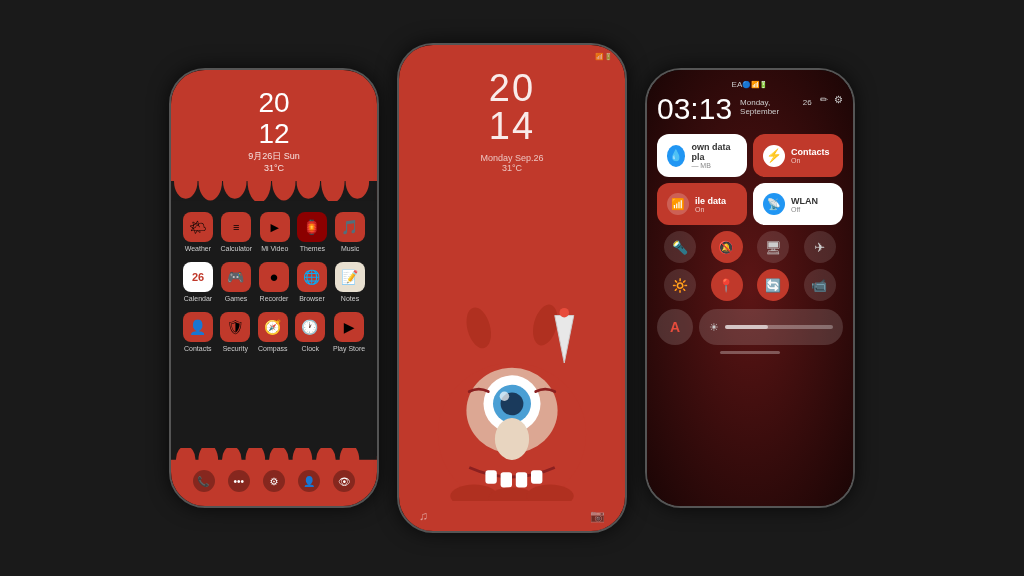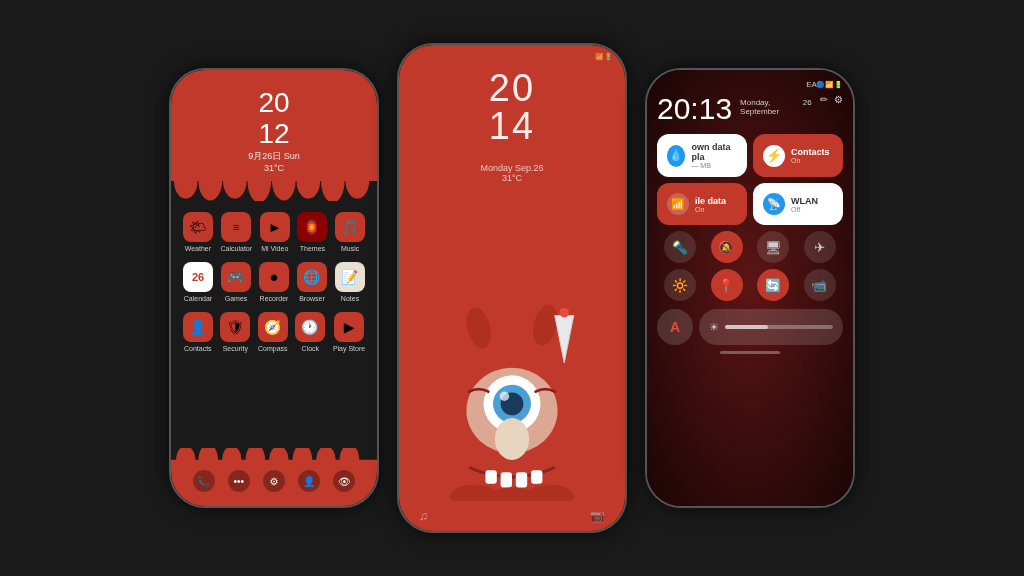--- a/index.html
+++ b/index.html
@@ -156,21 +156,21 @@
       font-size: 38px;
       font-weight: 200;
       line-height: 1.0;
       text-align: center;
       letter-spacing: 2px;
       margin-top: 4px;
     }
     .p2-date {
       color: rgba(255,255,255,0.7);
       font-size: 9px;
-      margin-top: 18px;
+      margin-top: 8px;
     }
     .p2-temp {
       color: rgba(255,255,255,0.7);
       font-size: 9px;
     }
     .monster-container {
       flex: 1;
       width: 100%;
       display: flex;
       align-items: flex-end;
@@ -193,21 +193,21 @@
       height: 100%;
       background: #2a0a0a;
       background: radial-gradient(ellipse at center, #5c1515 0%, #1a0505 100%);
       position: relative;
       display: flex;
       flex-direction: column;
       padding: 10px;
     }
     .p3-status-bar {
       display: flex;
-      justify-content: flex-end;
+      justify-content: center;
       align-items: center;
       margin-bottom: 5px;
     }
     .p3-ea { color: #ccc; font-size: 8px; }
     .p3-icons-right { color: #ccc; font-size: 7px; }
     .p3-time-row {
       display: flex;
       align-items: flex-start;
       gap: 8px;
       margin-bottom: 10px;
@@ -521,21 +521,21 @@
 <div class="phone phone-3">
   <div class="screen">
     <div class="p3-bg">
 
       <div class="p3-status-bar">
         <span class="p3-ea">EA</span>
         <span class="p3-icons-right">🔵📶🔋</span>
       </div>
 
       <div class="p3-time-row">
-        <div class="p3-time-big">20:13</div>
+        <div class="p3-time-big">03:13</div>
         <div class="p3-date-col">
           <span class="p3-date-day">Monday, September</span>
           <span class="p3-date-day">26</span>
         </div>
         <div class="p3-time-icons">
           <span class="p3-small-icon">✏</span>
           <span class="p3-small-icon">⚙</span>
         </div>
       </div>
 

